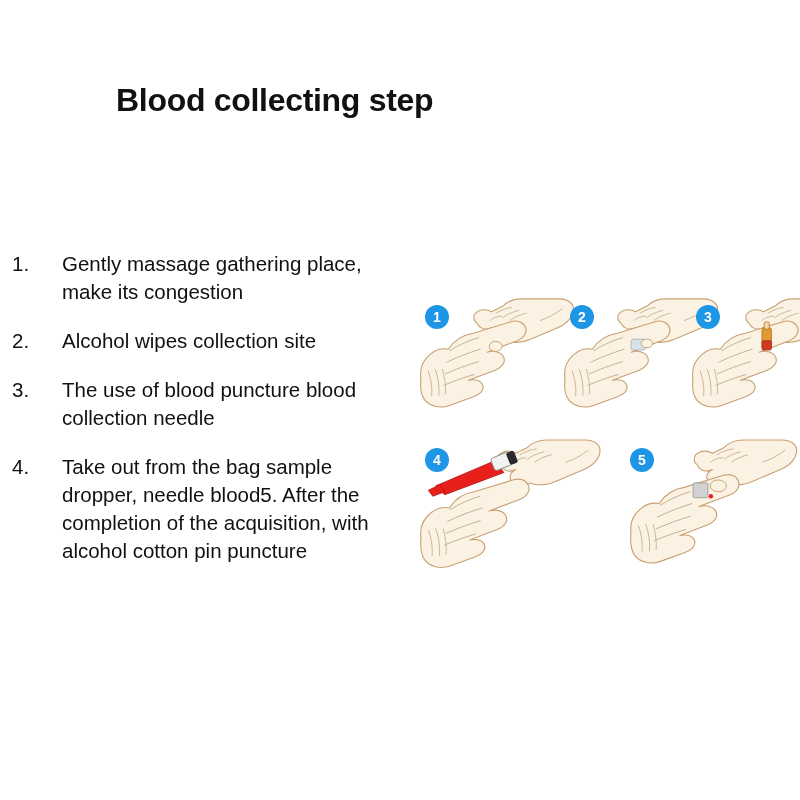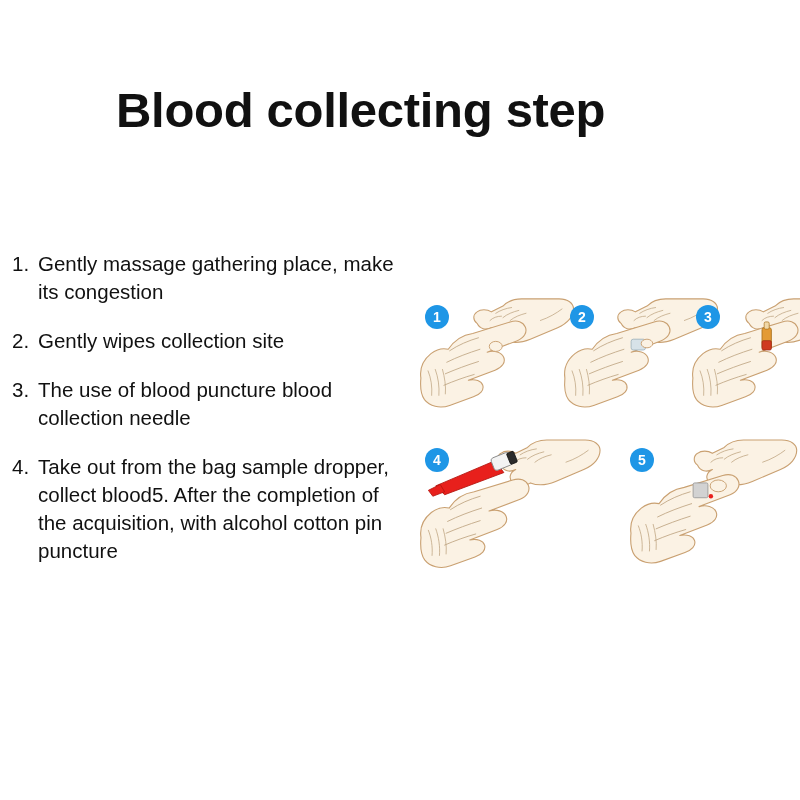--- a/index.html
+++ b/index.html
@@ -15,21 +15,21 @@
     font-family: "Liberation Sans", sans-serif;
     color: #111111;
     -webkit-font-smoothing: antialiased;
   }
 
   
   .page-title {
     position: absolute;
     left: 116px;
     top: 82px;
-    font-size: 49px;
+    font-size: 32px;
     font-weight: bold;
     letter-spacing: -0.3px;
     color: #111111;
     white-space: nowrap;
   }
 
   
   .steps {
     position: absolute;
     left: 12px;
@@ -47,20 +47,21 @@
   .step:last-child { margin-bottom: 0; }
   .step-num {
     position: absolute;
     left: 0;
     top: 0;
     font-size: 20.5px;
     line-height: 28px;
   }
   .step-text {
     display: block;
+    margin-left: 24px;
   }
 
   
   .panels {
     position: absolute;
     left: 412px;
     top: 288px;
     width: 388px;
     height: 292px;
   }
@@ -93,31 +94,31 @@
 
 <div class="steps">
 
   <div class="step">
     <span class="step-num">1.</span>
     <span class="step-text">Gently massage gathering place, make its congestion</span>
   </div>
 
   <div class="step">
     <span class="step-num">2.</span>
-    <span class="step-text">Gently wipes collection site</span>
+    <span class="step-text">Alcohol wipes collection site</span>
   </div>
 
   <div class="step">
     <span class="step-num">3.</span>
     <span class="step-text">The use of blood puncture blood collection needle</span>
   </div>
 
   <div class="step">
     <span class="step-num">4.</span>
-    <span class="step-text">Take out from the bag sample dropper, collect blood5. After the completion of the acquisition, with alcohol cotton pin puncture</span>
+    <span class="step-text">Take out from the bag sample dropper, needle blood5. After the completion of the acquisition, with alcohol cotton pin puncture</span>
   </div>
 
 </div>
 
 <div class="panels">
 
   <div class="panel">
     <svg width="388" height="292" viewBox="0 0 388 292" xmlns="http://www.w3.org/2000/svg">
       <defs>
 

